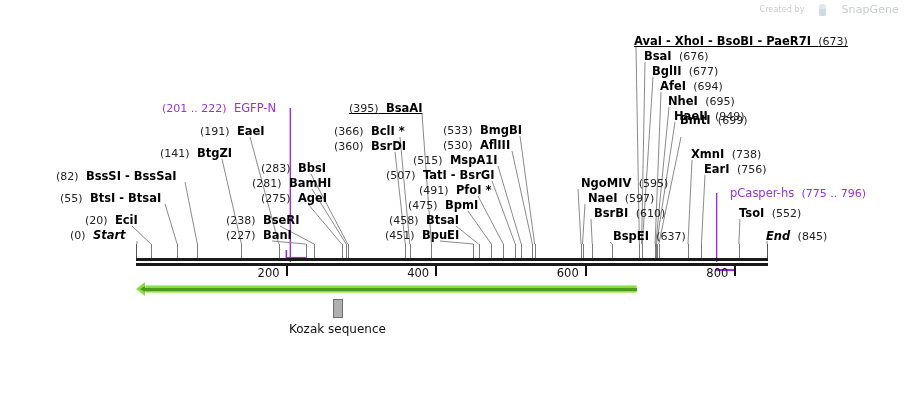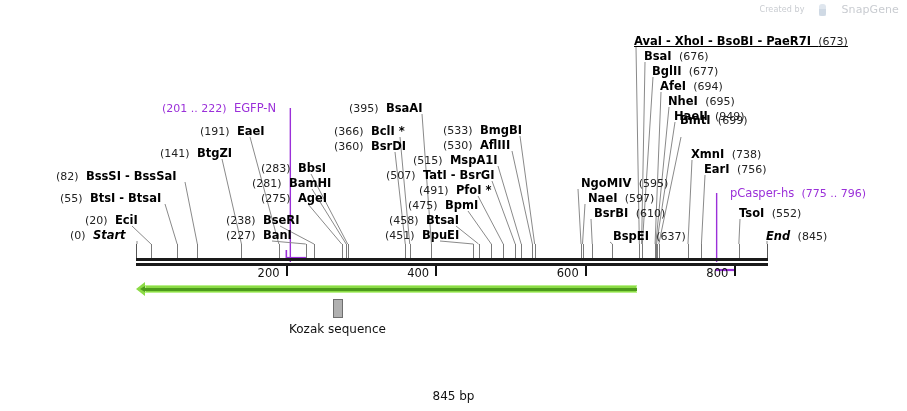--- a/index.html
+++ b/index.html
@@ -117,21 +117,21 @@
       <div class="lbl" style="left: 56px; top: 170px;"><span class="pos">(82)</span><span>&nbsp;&nbsp;</span><span class="enz">BssSI - BssSaI</span></div>
       <div class="lbl" style="left: 160px; top: 147px;"><span class="pos">(141)</span><span>&nbsp;&nbsp;</span><span class="enz">BtgZI</span></div>
       <div class="lbl" style="left: 200px; top: 125px;"><span class="pos">(191)</span><span>&nbsp;&nbsp;</span><span class="enz">EaeI</span></div>
       <div class="lbl" style="left: 226px; top: 229px;"><span class="pos">(227)</span><span>&nbsp;&nbsp;</span><span class="enz">BanI</span></div>
       <div class="lbl" style="left: 226px; top: 214px;"><span class="pos">(238)</span><span>&nbsp;&nbsp;</span><span class="enz">BseRI</span></div>
       <div class="lbl" style="left: 261px; top: 192px;"><span class="pos">(275)</span><span>&nbsp;&nbsp;</span><span class="enz">AgeI</span></div>
       <div class="lbl" style="left: 252px; top: 177px;"><span class="pos">(281)</span><span>&nbsp;&nbsp;</span><span class="enz">BamHI</span></div>
       <div class="lbl" style="left: 261px; top: 162px;"><span class="pos">(283)</span><span>&nbsp;&nbsp;</span><span class="enz">BbsI</span></div>
       <div class="lbl" style="left: 334px; top: 140px;"><span class="pos">(360)</span><span>&nbsp;&nbsp;</span><span class="enz">BsrDI</span></div>
       <div class="lbl" style="left: 334px; top: 125px;"><span class="pos">(366)</span><span>&nbsp;&nbsp;</span><span class="enz">BclI *</span></div>
-      <div class="lbl" style="left: 349px; top: 102px;"><span class="pos">(395)</span><span>&nbsp;&nbsp;</span><span class="enz">BsaAI</span></div>
+      <div class="lbl" style="left: 349px; top: 102px; text-decoration: underline;"><span class="pos">(395)</span><span>&nbsp;&nbsp;</span><span class="enz">BsaAI</span></div>
       <div class="lbl" style="left: 385px; top: 229px;"><span class="pos">(451)</span><span>&nbsp;&nbsp;</span><span class="enz">BpuEI</span></div>
       <div class="lbl" style="left: 389px; top: 214px;"><span class="pos">(458)</span><span>&nbsp;&nbsp;</span><span class="enz">BtsaI</span></div>
       <div class="lbl" style="left: 408px; top: 199px;"><span class="pos">(475)</span><span>&nbsp;&nbsp;</span><span class="enz">BpmI</span></div>
       <div class="lbl" style="left: 419px; top: 184px;"><span class="pos">(491)</span><span>&nbsp;&nbsp;</span><span class="enz">PfoI *</span></div>
       <div class="lbl" style="left: 386px; top: 169px;"><span class="pos">(507)</span><span>&nbsp;&nbsp;</span><span class="enz">TatI - BsrGI</span></div>
       <div class="lbl" style="left: 413px; top: 154px;"><span class="pos">(515)</span><span>&nbsp;&nbsp;</span><span class="enz">MspA1I</span></div>
       <div class="lbl" style="left: 443px; top: 139px;"><span class="pos">(530)</span><span>&nbsp;&nbsp;</span><span class="enz">AflIII</span></div>
       <div class="lbl" style="left: 443px; top: 124px;"><span class="pos">(533)</span><span>&nbsp;&nbsp;</span><span class="enz">BmgBI</span></div>
       <div class="lbl" style="left: 581px; top: 177px;"><span class="enz">NgoMIV</span><span>&nbsp;&nbsp;</span><span class="pos">(595)</span></div>
       <div class="lbl" style="left: 588px; top: 192px;"><span class="enz">NaeI</span><span>&nbsp;&nbsp;</span><span class="pos">(597)</span></div>
@@ -208,15 +208,14 @@
   <div id="orf-layer">
       <div class="orf" style="left: 145px; top: 285px; width: 492px;"></div>
       <div class="orf-core" style="left: 145px; top: 288px; width: 492px;"></div>
       <div class="orf-head" style="left: 136px; top: 282px;"></div>
       <div class="orf-head-core" style="left: 140px; top: 286px;"></div>
     </div>
 
   <div class="kozak-box" style="left:333px;top:299px;width:10px;height:19px;"></div>
   <div class="kozak-lbl" style="left:289px;top:322px;">Kozak sequence</div>
 
-  <div class="subtitle" style="top:389px;">845 bp</div>
 
 </div>
 
 </body></html>

